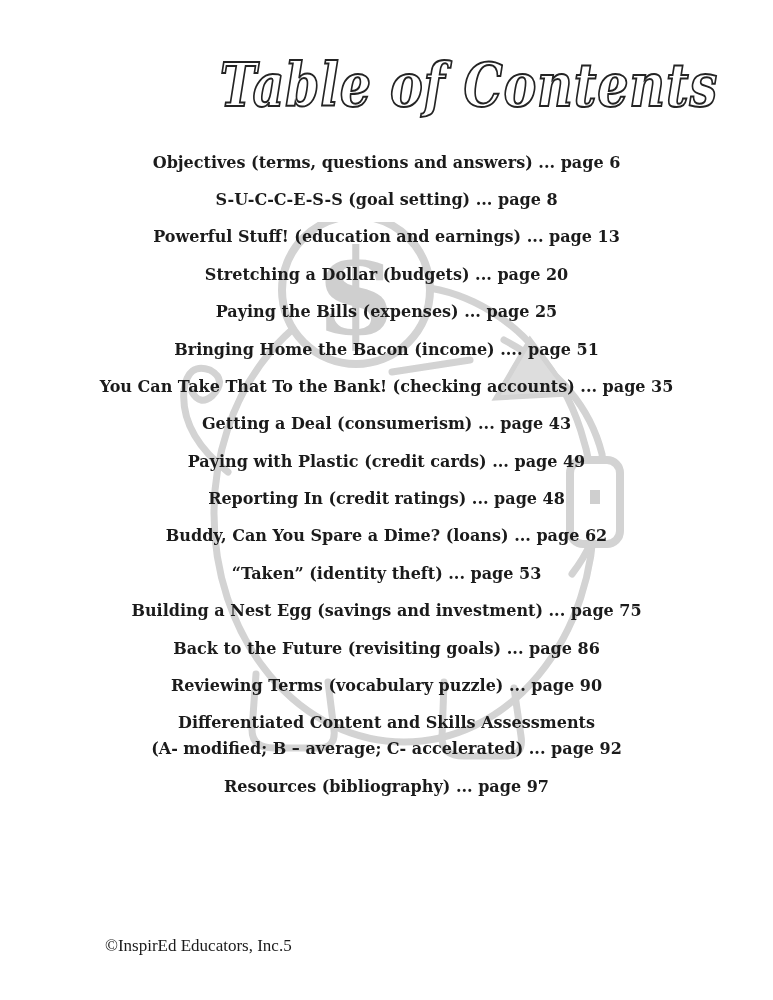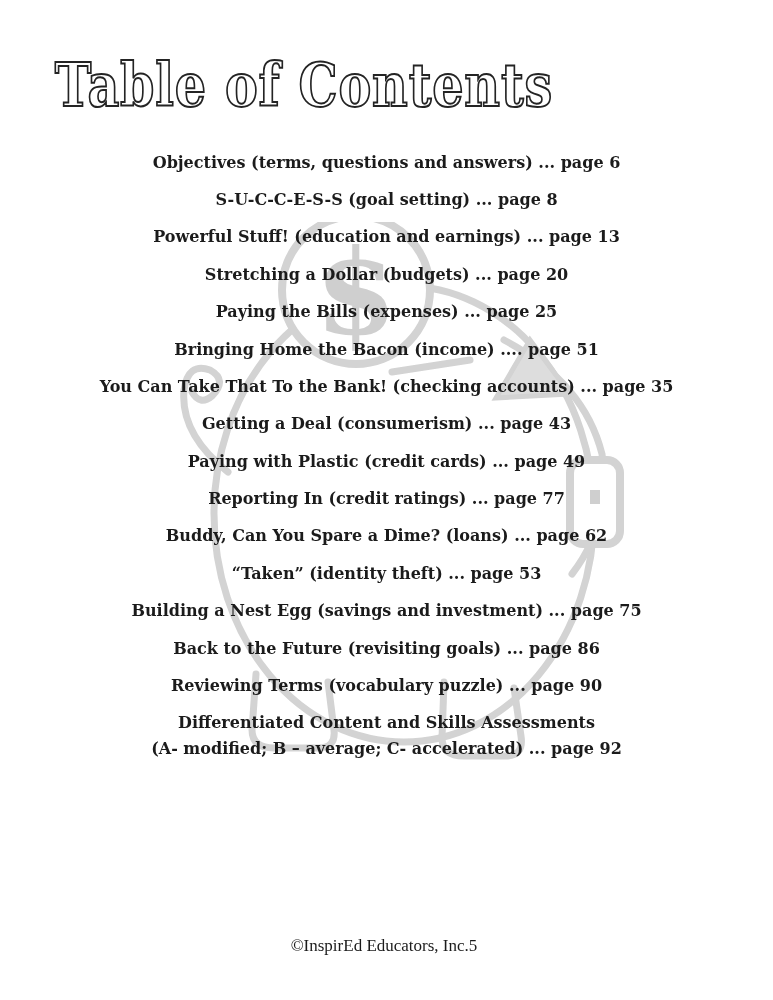--- a/index.html
+++ b/index.html
@@ -22,22 +22,23 @@
     z-index: 0;
     opacity: 0.88;
   }
   
   .title-wrap {
     position: absolute;
     top: 48px;
     left: 0;
     width: 100%;
     display: flex;
-    justify-content: flex-start;
+    justify-content: flex-end;
     z-index: 2;
+    font-style: italic;
   }
   .title {
     margin: 0;
     font-family: "DejaVu Serif", serif;
     font-weight: 700;
     font-size: 60px;
     line-height: 74px;
     letter-spacing: 1px;
     color: #ffffff;
     -webkit-text-stroke: 2px #242424;
@@ -62,21 +63,21 @@
     color: #1b1b1b;
     font-weight: bold;
   }
   
   .footer {
     position: absolute;
     top: 936px;
     left: 105px;
     right: 110px;
     display: flex;
-    justify-content: center;
+    justify-content: flex-start;
     align-items: baseline;
     font-family: "Liberation Serif", serif;
     font-size: 17px;
     z-index: 1;
   }
   .wm-stroke { fill: none; stroke: #cdcdcd; stroke-width: 7; stroke-linecap: round; stroke-linejoin: round; }
   .wm-fill   { fill: #d9d9d9; stroke: #cdcdcd; stroke-width: 5; }
   .wm-white  { fill: #ffffff; stroke: #cdcdcd; stroke-width: 8; }
   .wm-text   { fill: #c9c9c9; font-family: "DejaVu Serif", serif; font-weight: 700; }
 </style>
@@ -134,41 +135,44 @@
       <div class="toc-entry">
         <div>You Can Take That To the Bank! (checking accounts) ... page 35</div>
       </div>
       <div class="toc-entry">
         <div>Getting a Deal (consumerism) ... page 43</div>
       </div>
       <div class="toc-entry">
         <div>Paying with Plastic (credit cards) ... page 49</div>
       </div>
       <div class="toc-entry">
-        <div>Reporting In (credit ratings) ... page 77</div>
+        <div>Reporting In (credit ratings) ... page 48</div>
       </div>
       <div class="toc-entry">
         <div>Buddy, Can You Spare a Dime? (loans) ... page 62</div>
       </div>
       <div class="toc-entry">
         <div>“Taken” (identity theft) ... page 53</div>
       </div>
       <div class="toc-entry">
         <div>Building a Nest Egg (savings and investment) ... page 75</div>
       </div>
       <div class="toc-entry">
         <div>Back to the Future (revisiting goals) ... page 86</div>
       </div>
       <div class="toc-entry">
         <div>Reviewing Terms (vocabulary puzzle) ... page 90</div>
       </div>
       <div class="toc-entry">
         <div>Differentiated Content and Skills Assessments</div>
         <div>(A- modified; B – average; C- accelerated) ... page 92</div>
       </div>
+      <div class="toc-entry">
+        <div>Resources (bibliography) ... page 97</div>
+      </div>
     </main>
 
   <div class="footer">
     <span>©InspirEd Educators, Inc.</span>
     <span>5</span>
   </div>
 
 </div>
 
 </body></html>

